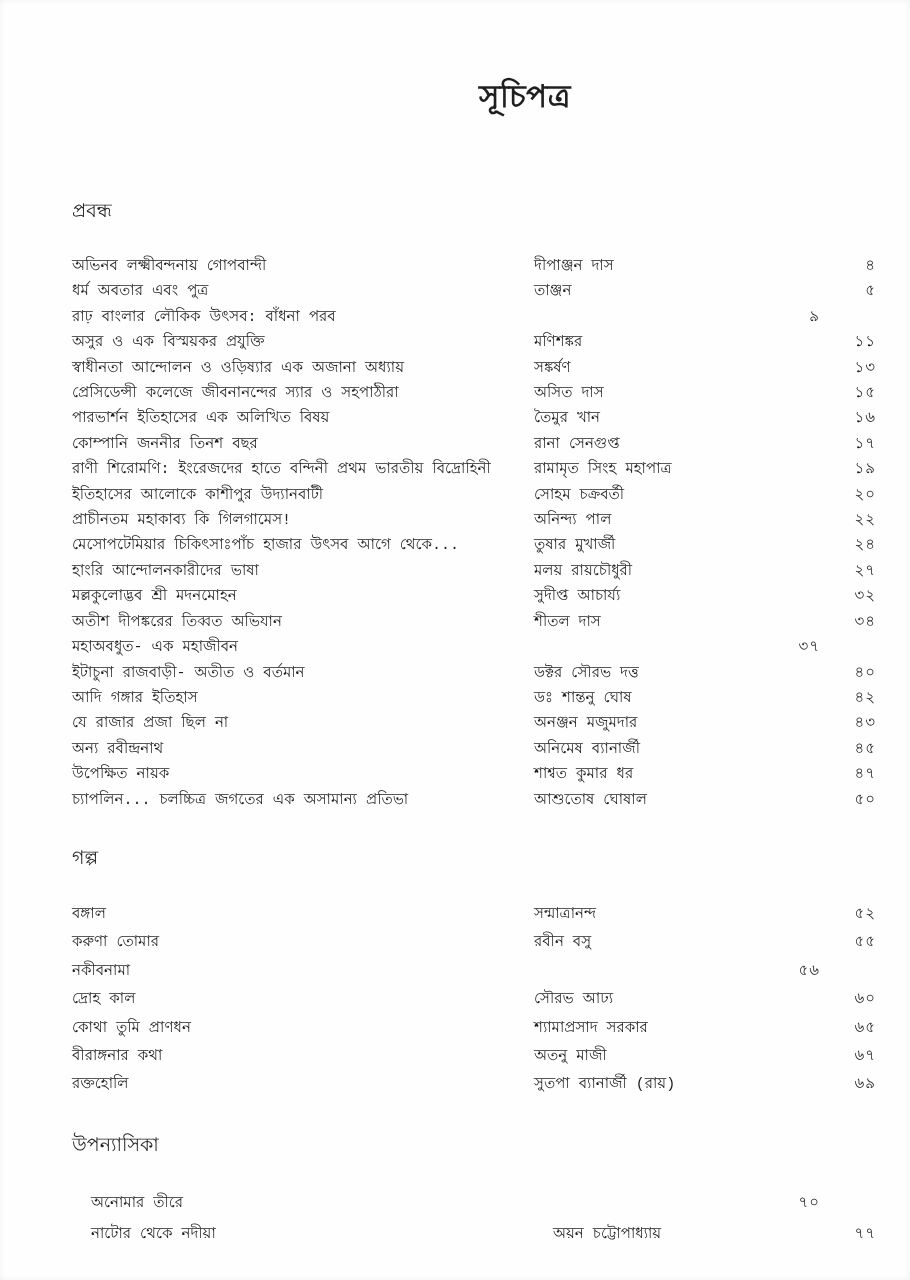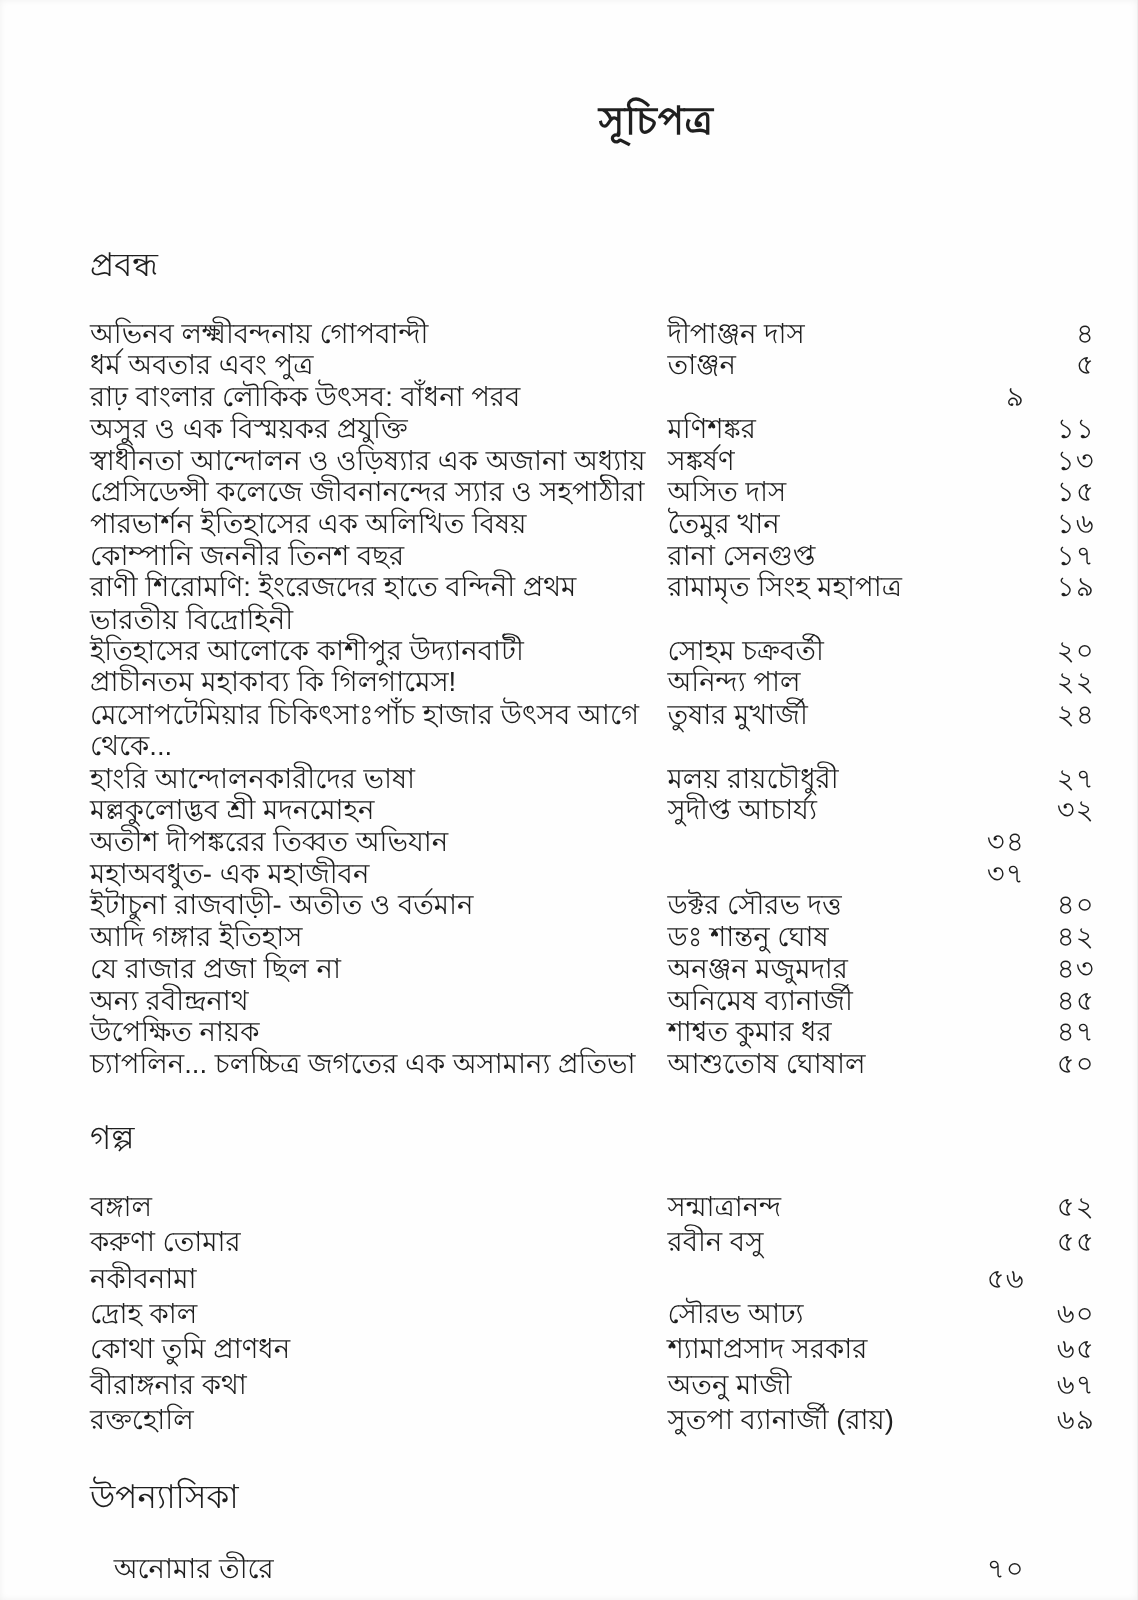--- a/index.html
+++ b/index.html
@@ -7,21 +7,21 @@
     padding: 0;
     background: #e8e8e8;
   }
   .page {
     position: relative;
     width: 910px;
     height: 1280px;
     margin: 0 auto;
     background: #fefefe;
     color: #1f1f1f;
-    font-family: Liberation Sans, sans-serif;
+    font-family: Liberation Mono, monospace;
     overflow: hidden;
     box-shadow: inset 0 0 6px rgba(0,0,0,0.06);
   }
   .doc-title {
     position: absolute;
     top: 72px;
     left: 0;
     width: 100%;
     text-align: center;
     text-indent: 140px; 
@@ -29,33 +29,33 @@
     font-weight: 700;
     letter-spacing: 0.5px;
   }
   .content {
     position: absolute;
     top: 196px;
     left: 72px;
     right: 34px;
   }
   .section-heading {
-    font-size: 26px;
+    font-size: 19px;
     font-weight: 400;
     line-height: 32px;
     margin: 30px 0 26px 0;
   }
   .section:first-child .section-heading {
     margin-top: 0;
   }
   .toc-row {
     display: grid;
     grid-template-columns: 462px 1fr 56px;
     align-items: baseline;
-    font-size: 22px;
+    font-size: 15px;
   }
   .sec-0 .toc-row { line-height: 25.4px; }
   .sec-1 .toc-row { line-height: 28.4px; }
   .sec-2 .toc-row { line-height: 31.5px; margin-left: 19px; }
   .toc-title  { padding-right: 10px; }
   .toc-author { padding-right: 8px; }
   .toc-page   { text-align: right; letter-spacing: 1px; }
 </style>
 </head>
 <body>
@@ -130,20 +130,21 @@
     <span class="toc-author">মলয় রায়চৌধুরী</span>
     <span class="toc-page">২৭</span>
   </div>
           <div class="toc-row">
     <span class="toc-title">মল্লকুলোদ্ভব শ্রী মদনমোহন</span>
     <span class="toc-author">সুদীপ্ত আচার্য্য</span>
     <span class="toc-page">৩২</span>
   </div>
           <div class="toc-row">
     <span class="toc-title">অতীশ দীপঙ্করের তিব্বত অভিযান</span>
+    <span class="toc-author">শীতল দাস</span>
     <span class="toc-page">৩৪</span>
   </div>
           <div class="toc-row">
     <span class="toc-title">মহাঅবধুত- এক মহাজীবন</span>
     <span class="toc-page">৩৭</span>
   </div>
           <div class="toc-row">
     <span class="toc-title">ইটাচুনা রাজবাড়ী- অতীত ও বর্তমান</span>
     <span class="toc-author">ডক্টর সৌরভ দত্ত</span>
     <span class="toc-page">৪০</span>
@@ -213,17 +214,22 @@
     <span class="toc-page">৬৯</span>
   </div>
         </div>
   </div>
       <div class="section sec-2">
     <div class="section-heading">উপন্যাসিকা</div>
     <div class="rows">
           <div class="toc-row">
     <span class="toc-title">অনোমার তীরে</span>
     <span class="toc-page">৭০</span>
+  </div>
+          <div class="toc-row">
+    <span class="toc-title">নাটোর থেকে নদীয়া</span>
+    <span class="toc-author">অয়ন চট্টোপাধ্যায়</span>
+    <span class="toc-page">৭৭</span>
   </div>
         </div>
   </div>
     </div>
 </div>
 
 </body></html>

